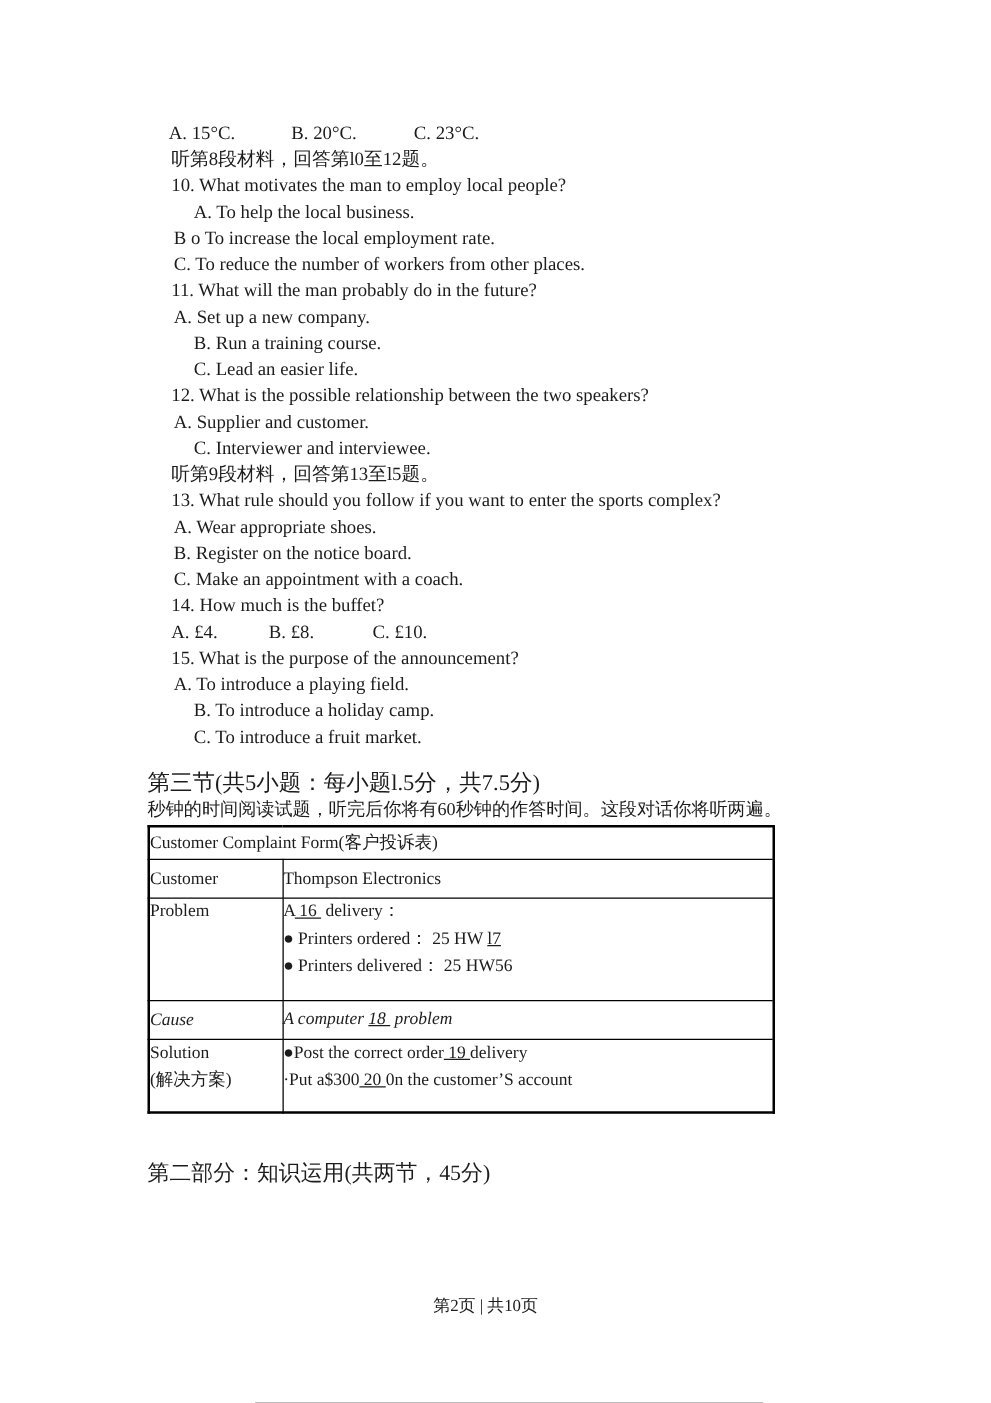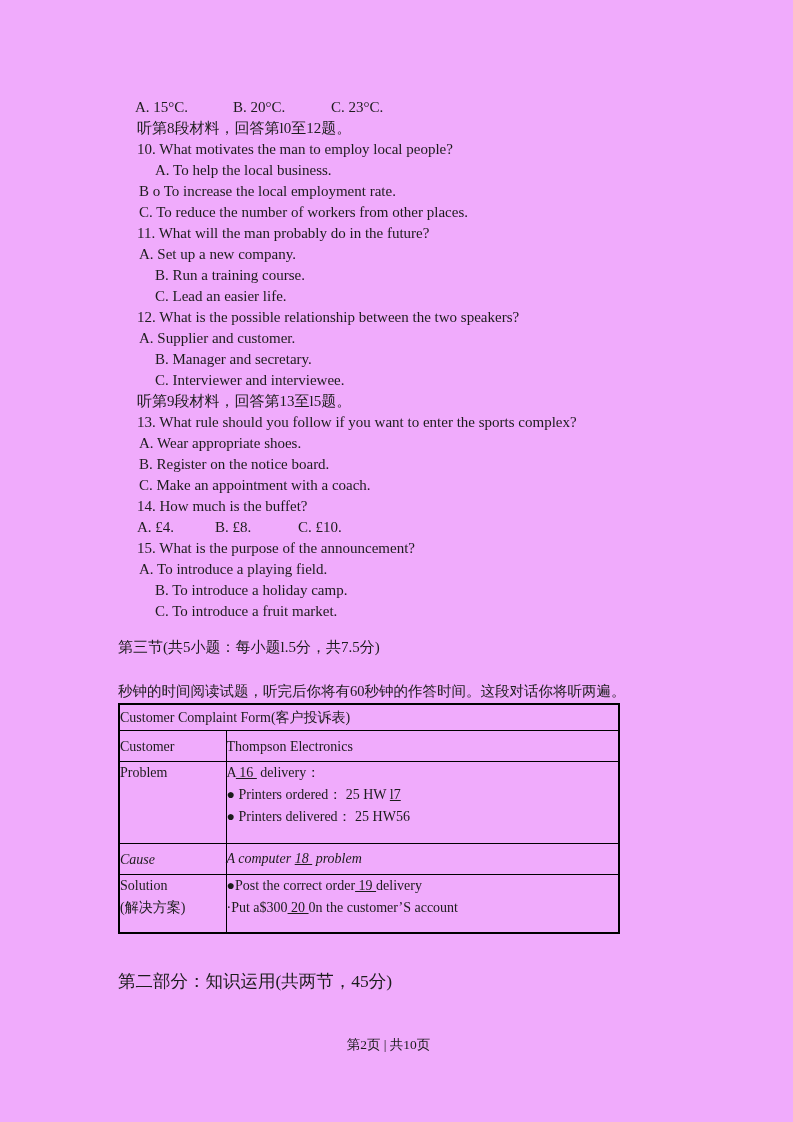--- a/index.html
+++ b/index.html
@@ -1,19 +1,19 @@
 <!DOCTYPE html>
 <html><head>
 <meta charset="utf-8">
 <style>
   html,body{margin:0;padding:0;background:#888;}
   .page{
     position:relative;
     width:793px;height:1122px;
-    background:#f0abfc;
+    background:#ffffff;
     margin:0 auto;
     font-family:"Liberation Serif","DejaVu Serif",serif;
     color:#1c1c1c;
     overflow:hidden;
   }
   .content{
     position:absolute;
     left:118px;top:0;
     width:562px;
     padding-top:97px;
@@ -23,21 +23,21 @@
   .line{white-space:nowrap;padding-left:19px;}
   .opt-shallow{padding-left:21px;}
   .opt-deep{padding-left:37px;}
   .spread-row{padding-left:17px;}
   .spread-row .cell-a{display:inline-block;width:98px;}
   .spread-row .cell-b{display:inline-block;width:98px;}
   .spread-row-price{padding-left:19px;}
   .spread-row-price .cell-a{display:inline-block;width:78px;}
   .spread-row-price .cell-b{display:inline-block;width:83px;}
   .cn-para{font-size:14.5px;white-space:nowrap;line-height:22px;}
-  .section3-heading{margin-top:15px;margin-bottom:22px;font-size:15px;}
+  .section3-heading{margin-top:15px;font-size:18px;}
   .part2-heading{margin-top:37px;font-size:17.5px;}
   table.form{
     border-collapse:collapse;
     width:502px;
     margin-top:1px;
     font-size:14px;
     table-layout:fixed;
   }
   table.form td{
     border:1.6px solid #000;
@@ -78,21 +78,20 @@
     <div class="line opt-shallow">B o To increase the local employment rate.</div>
     <div class="line opt-shallow">C. To reduce the number of workers from other places.</div>
 
     <div class="line">11. What will the man probably do in the future?</div>
     <div class="line opt-shallow">A. Set up a new company.</div>
     <div class="line opt-deep">B. Run a training course.</div>
     <div class="line opt-deep">C. Lead an easier life.</div>
 
     <div class="line">12. What is the possible relationship between the two speakers?</div>
     <div class="line opt-shallow">A. Supplier and customer.</div>
-    <div class="line opt-deep">B. Manager and secretary.</div>
     <div class="line opt-deep">C. Interviewer and interviewee.</div>
 
     <div class="line">听第9段材料，回答第13至l5题。</div>
 
     <div class="line">13. What rule should you follow if you want to enter the sports complex?</div>
     <div class="line opt-shallow">A. Wear appropriate shoes.</div>
     <div class="line opt-shallow">B. Register on the notice board.</div>
     <div class="line opt-shallow">C. Make an appointment with a coach.</div>
 
     <div class="line">14. How much is the buffet?</div>

